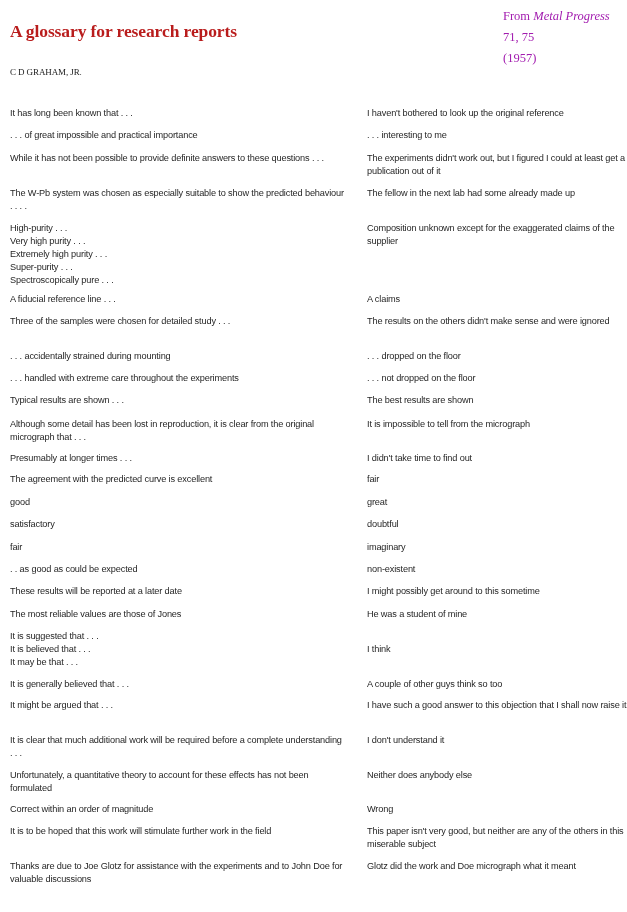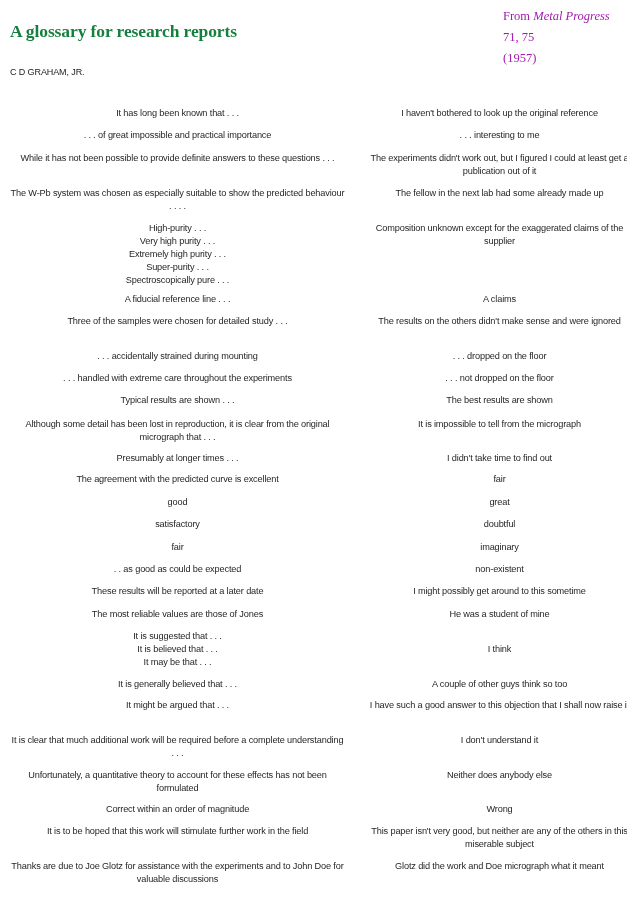--- a/index.html
+++ b/index.html
@@ -15,61 +15,61 @@
       color: #1a1a1a;
       font-family: "Liberation Sans", sans-serif;
     }
     .title {
       position: absolute;
       left: 10px;
       top: 9px;
       font-family: "Liberation Serif", serif;
       font-weight: bold;
       font-size: 17.5px;
-      color: #15803d;
+      color: #b91c1c;
       letter-spacing: -0.1px;
     }
     .source {
       position: absolute;
       left: 503px;
       top: 6px;
       font-family: "Liberation Serif", serif;
       font-size: 12.5px;
       line-height: 21px;
       color: #a21caf;
     }
     .source i { font-style: italic; }
     .author {
       position: absolute;
       left: 10px;
       top: 67px;
       font-size: 9px;
       color: #222;
       letter-spacing: -0.1px;
+      font-family: Liberation Serif, serif;
     }
     .rows {
       position: absolute;
       left: 0;
       top: 0;
       width: 627px;
     }
     .row {
       position: absolute;
       left: 0;
       width: 627px;
     }
     .cell {
       position: absolute;
       top: 0;
       font-size: 9.2px;
       line-height: 13px;
       color: #262626;
       letter-spacing: -0.15px;
       white-space: pre-line;
-      text-align: center;
     }
     .cell.left { left: 10px; width: 335px; }
     .cell.right { left: 367px; width: 265px; }
   </style>
 </head>
 <body>
 
 <h1 class="title">A glossary for research reports</h1>
 
 <div class="source"><span>From </span><i>Metal Progress</i><span> 71, 75</span><br><span>(1957)</span></div>

